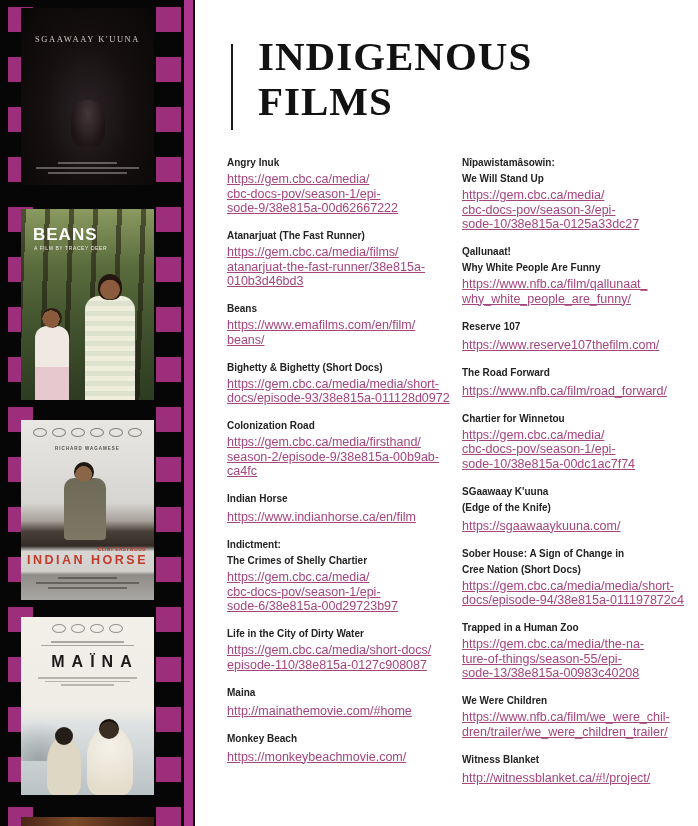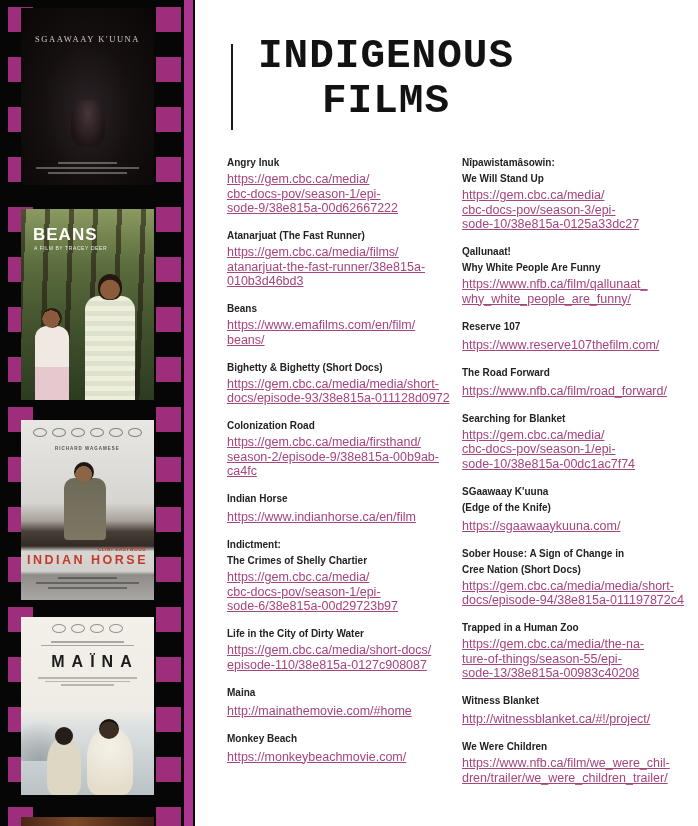--- a/index.html
+++ b/index.html
@@ -82,22 +82,22 @@
               background:radial-gradient(circle at 50% 30%, #f4f1e8 0%, #e4ddcc 80%); }
   .p4 .figR .head { position:absolute; left:12px; top:-8px; width:20px; height:20px; border-radius:50%;
               background:radial-gradient(circle at 50% 60%, #3a2d22 60%, #15100c 62%); }
 
   
   .p5 { top:817px; height:9px; background:linear-gradient(90deg,#4a2418 0%, #7a4a28 40%, #58301c 70%, #3a1c12 100%); }
 
   
   .header { position:absolute; left:228px; top:34px; }
   .header .bar { position:absolute; left:3px; top:10px; width:2px; height:86px; background:#1b1b1b; }
-  .header h1 { margin-left:30px; font-family:Liberation Mono, monospace; font-weight:bold; color:#121212;
-               font-size:41px; line-height:1.1; letter-spacing:1px; white-space:pre-line;text-align:center; }
+  .header h1 { margin-left:30px; font-family:Liberation Serif, serif; font-weight:bold; color:#121212;
+               font-size:41px; line-height:1.1; letter-spacing:1px; white-space:pre-line; }
 
   .cols { position:absolute; left:227px; top:155px; display:flex; }
   .col { width:235px; } .col.right { width:236px; }
   .entry { margin-bottom:12px; }
   .entry .t { font-weight:bold; color:#232323; font-size:10px; line-height:16px; white-space:pre-line; }
   .entry a.u { display:inline-block; margin-top:1px; color:#a5457e; font-size:12.5px; line-height:14.5px;
                text-decoration:underline; white-space:pre-line; cursor:pointer; }
 </style>
 </head>
 <body>
@@ -259,21 +259,21 @@
       </div>
       <div class="entry">
         <div class="t">Reserve 107</div>
         <a class="u">https://www.reserve107thefilm.com/</a>
       </div>
       <div class="entry">
         <div class="t">The Road Forward</div>
         <a class="u">https://www.nfb.ca/film/road_forward/</a>
       </div>
       <div class="entry">
-        <div class="t">Searching for Blanket</div>
+        <div class="t">Chartier for Winnetou</div>
         <a class="u">https://gem.cbc.ca/media/
 cbc-docs-pov/season-1/epi-
 sode-10/38e815a-00dc1ac7f74</a>
       </div>
       <div class="entry">
         <div class="t">SGaawaay K'uuna
 (Edge of the Knife)</div>
         <a class="u">https://sgaawaaykuuna.com/</a>
       </div>
       <div class="entry">
@@ -282,24 +282,24 @@
         <a class="u">https://gem.cbc.ca/media/media/short-
 docs/episode-94/38e815a-011197872c4</a>
       </div>
       <div class="entry">
         <div class="t">Trapped in a Human Zoo</div>
         <a class="u">https://gem.cbc.ca/media/the-na-
 ture-of-things/season-55/epi-
 sode-13/38e815a-00983c40208</a>
       </div>
       <div class="entry">
-        <div class="t">Witness Blanket</div>
-        <a class="u">http://witnessblanket.ca/#!/project/</a>
-      </div>
-      <div class="entry">
         <div class="t">We Were Children</div>
         <a class="u">https://www.nfb.ca/film/we_were_chil-
 dren/trailer/we_were_children_trailer/</a>
       </div>
+      <div class="entry">
+        <div class="t">Witness Blanket</div>
+        <a class="u">http://witnessblanket.ca/#!/project/</a>
+      </div>
     </div>
   </div>
 
 </div>
 
 </body></html>

